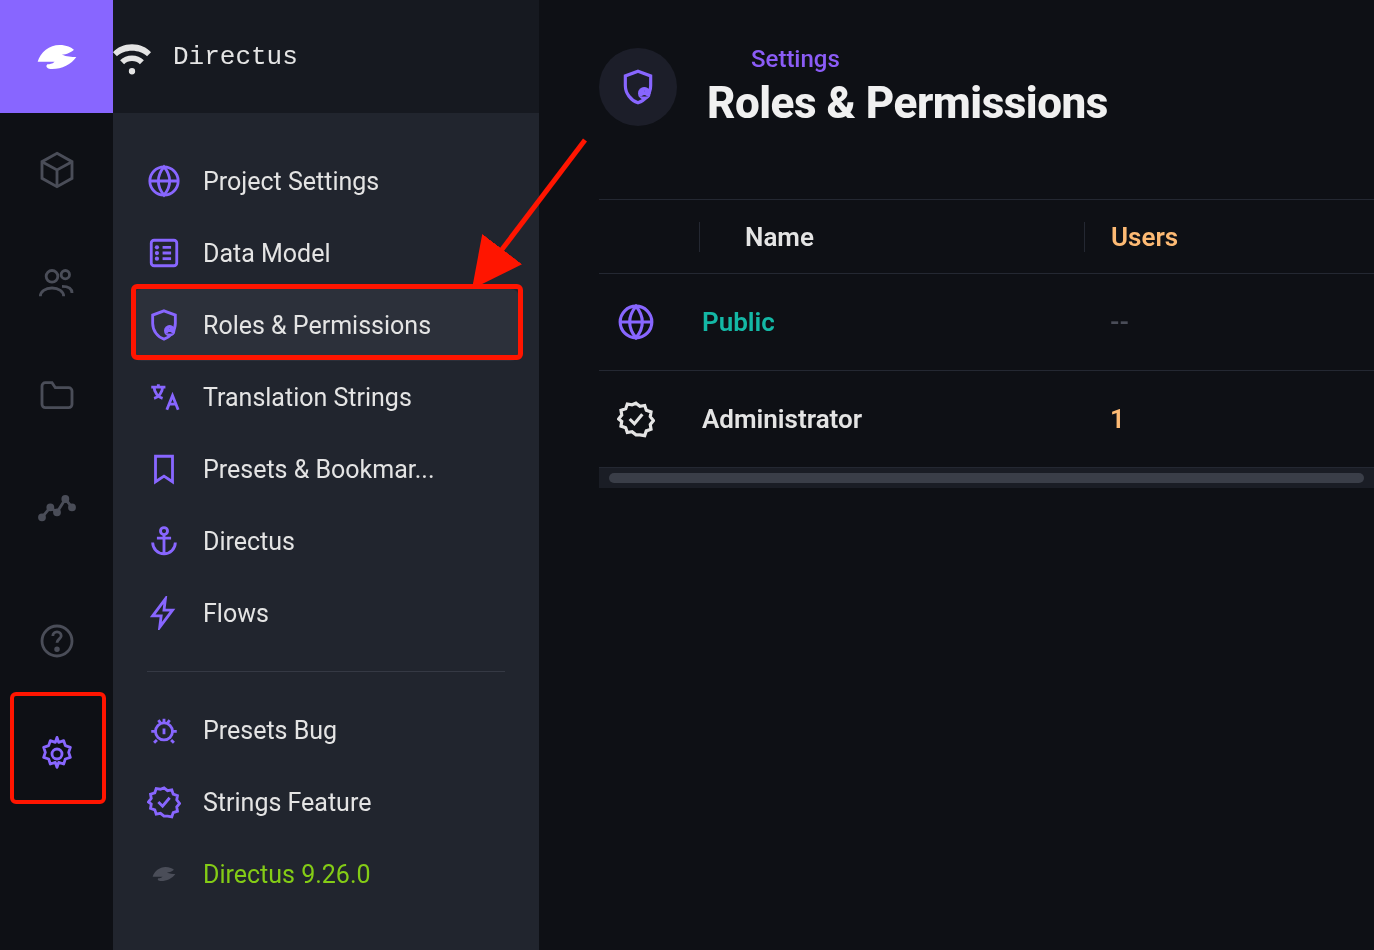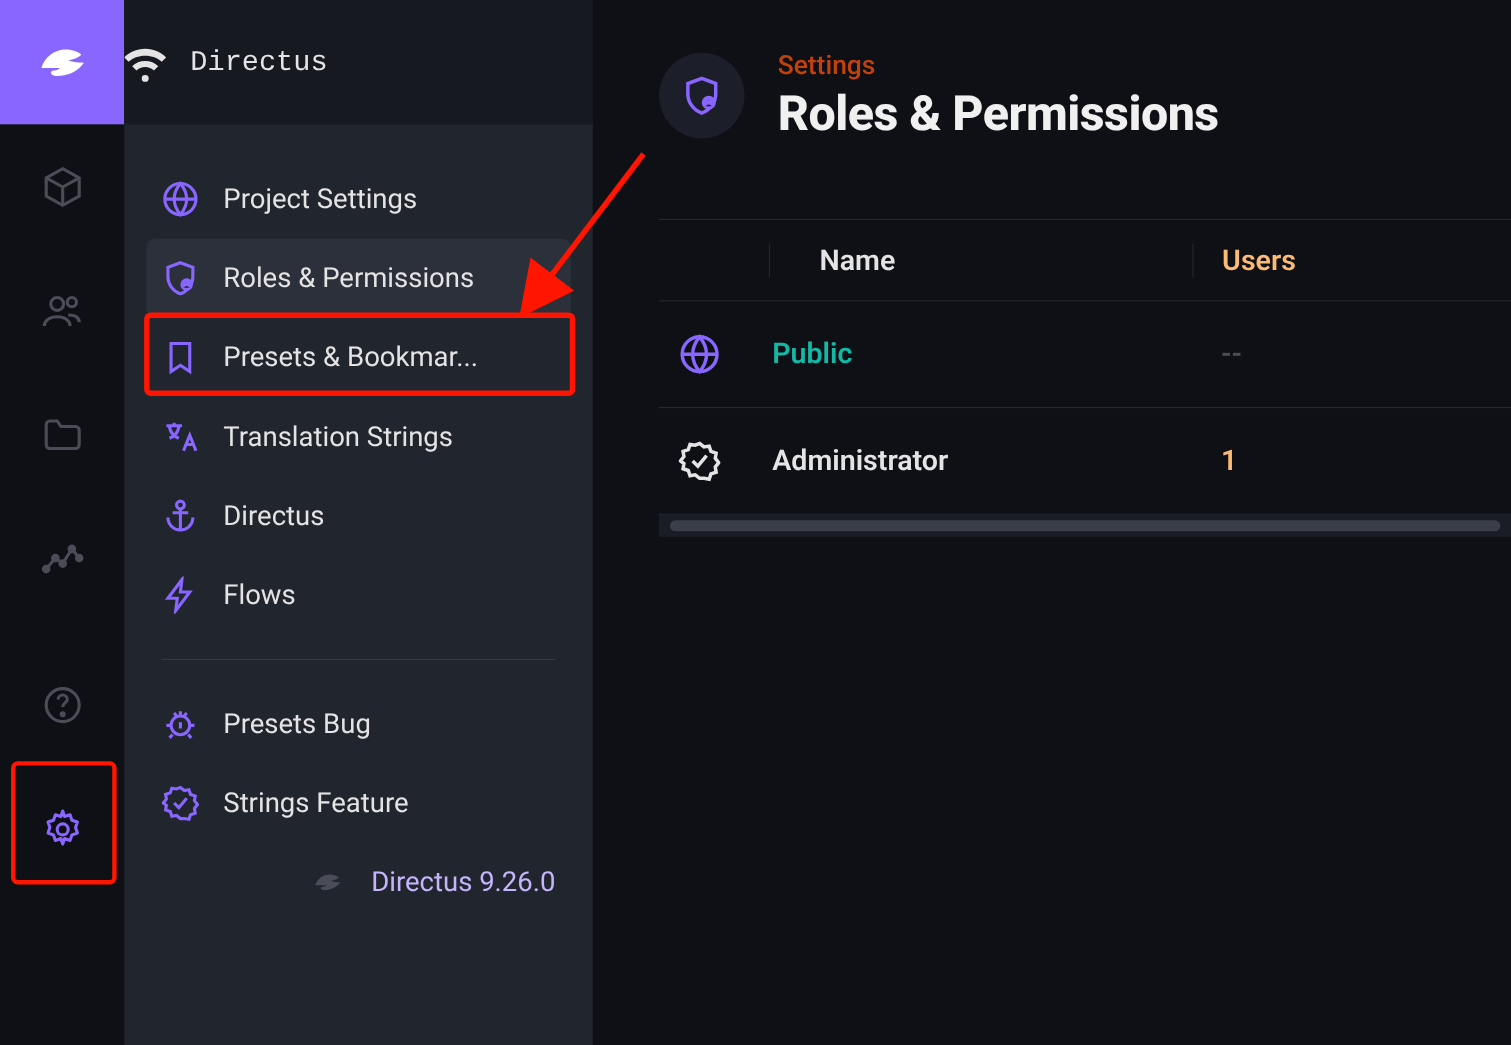--- a/index.html
+++ b/index.html
@@ -84,21 +84,21 @@
   gap: 22px;
   cursor: pointer;
   border-radius: 8px;
   font-size: 25px;
   color: #e4e4e4;
   white-space: nowrap;
   overflow: hidden;
 }
 .nav-item svg { width: 34px; height: 34px; flex-shrink: 0; color: #8866ff; }
 .nav-item.active { background: #2c303a; }
-.nav-item.muted { color: #c4b5fd; justify-content: flex-end; }
+.nav-item.muted { color: #84cc16; }
 .nav-item.muted svg { color: #4a4d58; }
 .nav-item-label { overflow: hidden; text-overflow: ellipsis; }
 .nav-divider {
   height: 1px;
   background: #353944;
   margin: 22px 14px;
 }
 .sidebar-highlight {
   position: absolute;
   left: 18px;
@@ -134,21 +134,21 @@
   height: 78px;
   border-radius: 50%;
   background: #1c1e29;
   display: flex;
   align-items: center;
   justify-content: center;
   color: #8866ff;
 }
 .page-icon svg { width: 38px; height: 38px; }
 .page-titles { display: flex; flex-direction: column; gap: 4px; }
-.breadcrumb { font-size: 24px; color: #c2410c; font-weight: 500; }
+.breadcrumb { font-size: 24px; color: #8b5cf6; font-weight: 500; margin-left: 44px; }
 .page-title { font-size: 44px; font-weight: 800; color: #f0f0f0; letter-spacing: -0.5px; }
 
 .data-table {
   margin-top: 70px;
 }
 .table-row {
   display: flex;
   align-items: center;
   height: 97px;
   border-bottom: 1px solid #242832;
@@ -264,41 +264,53 @@
     <span class="sidebar-header-title">Directus</span>
   </div>
   <div class="sidebar-nav">
     <div class="nav-item">
       <svg viewBox="0 0 24 24" fill="currentColor">
           <circle cx="12" cy="12" r="10" fill="none" stroke="currentColor" stroke-width="2"></circle>
           <path d="M2 12h20M12 2c2.5 3 4 6.5 4 10s-1.5 7-4 10c-2.5-3-4-6.5-4-10s1.5-7 4-10z" fill="none" stroke="currentColor" stroke-width="2"></path>
         </svg>
       <span class="nav-item-label">Project Settings</span>
     </div>
+    <div class="nav-item">
+      <svg viewBox="0 0 24 24" fill="none" stroke="currentColor" stroke-width="2">
+          <rect x="3" y="3" width="18" height="18" rx="2"></rect>
+          <line x1="7" y1="8" x2="7" y2="8" stroke-width="3" stroke-linecap="round"></line>
+          <line x1="11" y1="8" x2="17" y2="8"></line>
+          <line x1="7" y1="12" x2="7" y2="12" stroke-width="3" stroke-linecap="round"></line>
+          <line x1="11" y1="12" x2="17" y2="12"></line>
+          <line x1="7" y1="16" x2="7" y2="16" stroke-width="3" stroke-linecap="round"></line>
+          <line x1="11" y1="16" x2="17" y2="16"></line>
+        </svg>
+      <span class="nav-item-label">Data Model</span>
+    </div>
     <div class="nav-item active">
       <svg viewBox="0 0 24 24" fill="none" stroke="currentColor" stroke-width="2">
           <path d="M12 2l8 3v6c0 5-3.5 9.5-8 11-4.5-1.5-8-6-8-11V5l8-3z"></path>
           <circle cx="16" cy="16" r="4" fill="currentColor" stroke="none"></circle>
           <circle cx="16" cy="14.5" r="1.2" fill="#21252e"></circle>
           <path d="M13.5 18c0-1 1-2 2.5-2s2.5 1 2.5 2" fill="#21252e"></path>
         </svg>
       <span class="nav-item-label">Roles &amp; Permissions</span>
     </div>
     <div class="nav-item">
       <svg viewBox="0 0 24 24" fill="none" stroke="currentColor" stroke-width="2">
-          <path d="M6 3h12v18l-6-4-6 4V3z"></path>
-        </svg>
-      <span class="nav-item-label">Presets &amp; Bookmar...</span>
-    </div>
-    <div class="nav-item">
-      <svg viewBox="0 0 24 24" fill="none" stroke="currentColor" stroke-width="2">
           <path d="M3 5h10M8 3v2M5 5c0 4 3 7 6 8M11 5c0 4-3 7-6 8"></path>
           <path d="M14 21l4-10 4 10M15.5 17h5"></path>
         </svg>
       <span class="nav-item-label">Translation Strings</span>
+    </div>
+    <div class="nav-item">
+      <svg viewBox="0 0 24 24" fill="none" stroke="currentColor" stroke-width="2">
+          <path d="M6 3h12v18l-6-4-6 4V3z"></path>
+        </svg>
+      <span class="nav-item-label">Presets &amp; Bookmar...</span>
     </div>
     <div class="nav-item">
       <svg viewBox="0 0 24 24" fill="none" stroke="currentColor" stroke-width="2">
           <circle cx="12" cy="5" r="2.5"></circle>
           <line x1="12" y1="7.5" x2="12" y2="21"></line>
           <path d="M4 13a8 8 0 0016 0"></path>
           <line x1="7" y1="10" x2="17" y2="10"></line>
         </svg>
       <span class="nav-item-label">Directus</span>
     </div>

